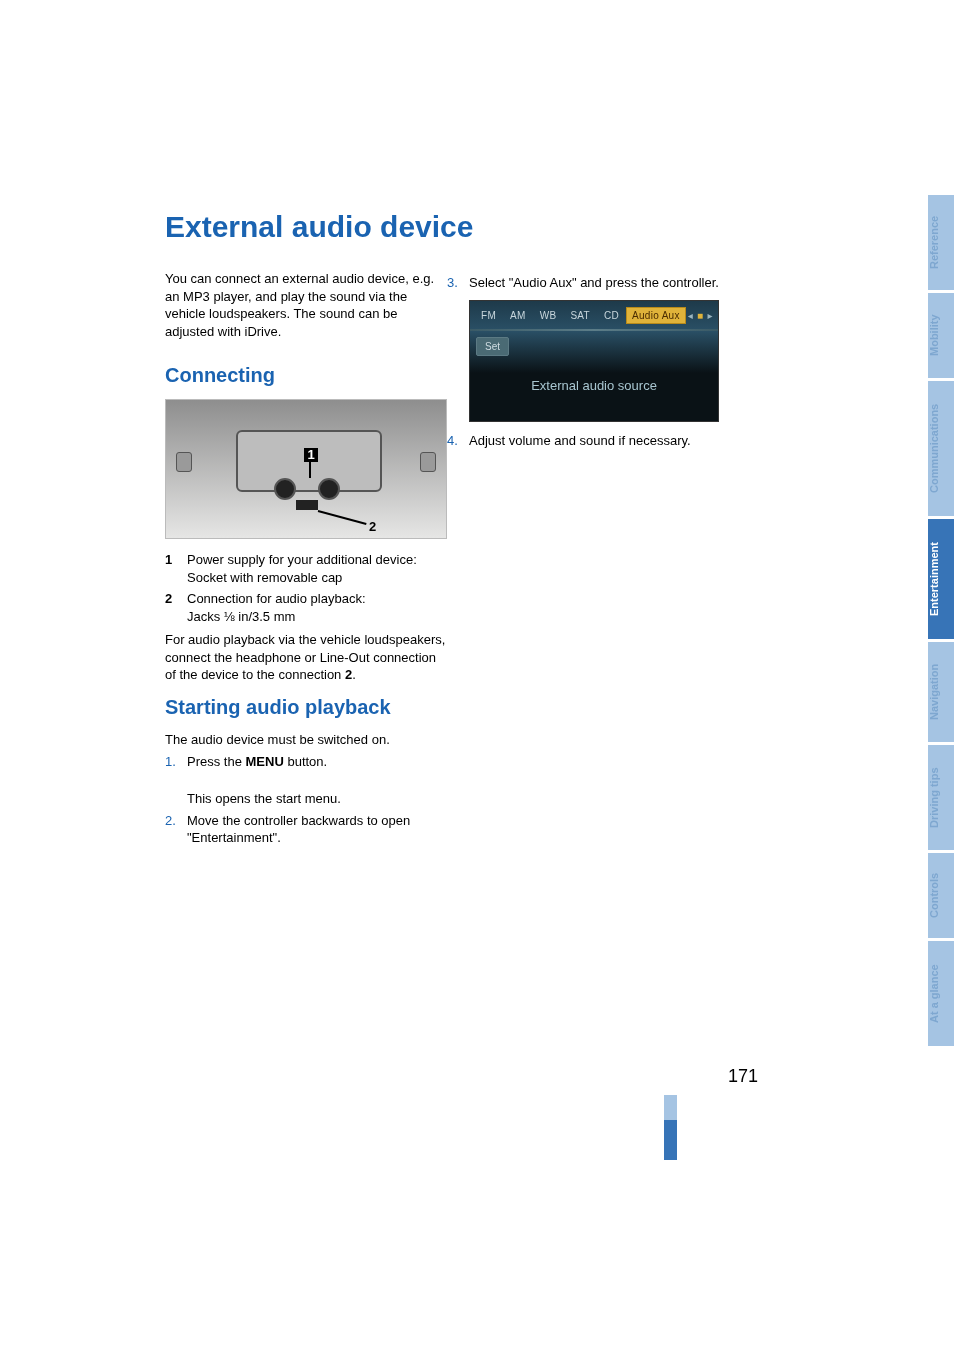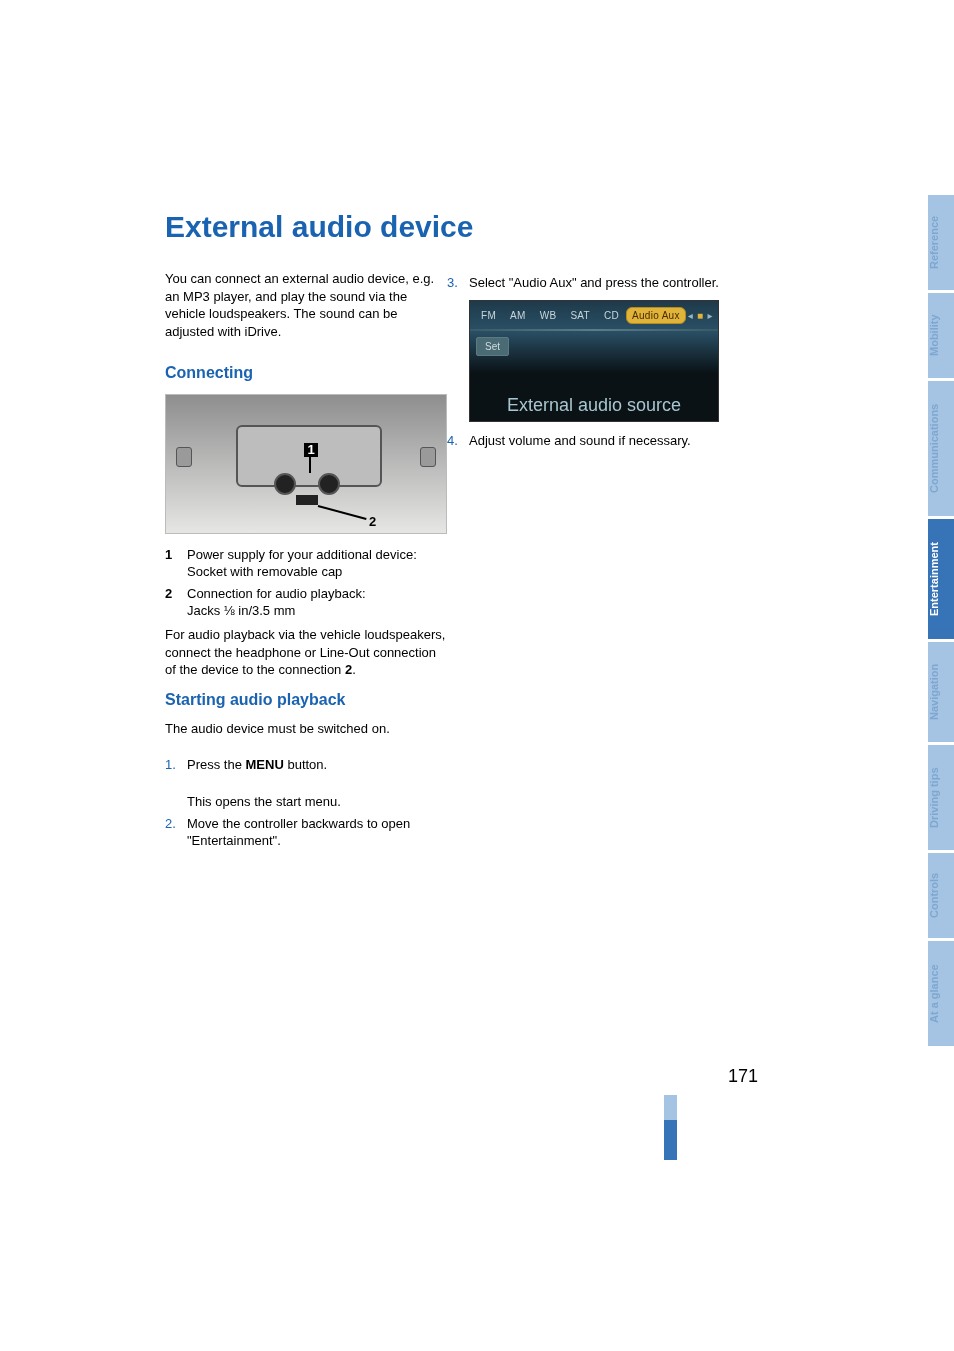--- a/index.html
+++ b/index.html
@@ -40,21 +40,21 @@
     font-weight: bold;
     color: #1a63b1;
     margin: 0;
   }
   .intro {
     margin-top: 70px;
     margin-bottom: 22px;
   }
   h2.section {
     color: #1a63b1;
-    font-size: 16px;
+    font-size: 20px;
     font-weight: bold;
     margin: 14px 0 10px 0;
   }
   .figure1 {
     width: 282px;
     height: 140px;
     background: linear-gradient(#8e8e8e, #e6e6e5);
     position: relative;
     border: 1px solid #bbb;
     box-sizing: border-box;
@@ -173,21 +173,21 @@
   }
   .screenshot .tab {
     padding: 2px 7px;
     white-space: nowrap;
   }
   .screenshot .tab.fm { color: #c8d6dc; }
   .screenshot .tab.active {
     background: #e0b33a;
     color: #4a2c00;
     border: 1px solid #b88a1a;
-    border-radius: 6px;
+    border-radius: 0;
     padding: 1px 5px;
   }
   .screenshot .arrow {
     color: #9cb5bf;
     padding: 0 2px;
     font-size: 10px;
   }
   .screenshot .divider {
     position: absolute;
     top: 28px; left: 0; right: 0;
@@ -199,24 +199,24 @@
     top: 36px; left: 6px;
     background: #4a6a74;
     color: #d0dde2;
     font-size: 10px;
     padding: 2px 8px;
     border-radius: 2px;
     border: 1px solid #5c7a84;
   }
   .screenshot .maintext {
     position: absolute;
-    top: 92px; left: 0; right: 0;
+    top: 76px; left: 0; right: 0;
     text-align: center;
     color: #a8c6d0;
-    font-size: 18px;
+    font-size: 13px;
   }
   .side-tabs {
     position: absolute;
     right: 0;
     top: 195px;
     width: 26px;
     display: flex;
     flex-direction: column-reverse;
   }
   .side-tab {
@@ -327,21 +327,21 @@
           <span>Jacks ⅛ in/3.5 mm</span>
         </div>
       </div>
 
       <p style="margin:6px 0 0 0;">
         <span>For audio playback via the vehicle loudspeakers, connect the headphone or Line-Out connection of the device to the connection </span><span class="bold">2</span><span>.</span>
       </p>
 
       <h2 class="section" style="margin-top:10px;">Starting audio playback</h2>
 
-      <p style="margin:0 0 18px 0;">The audio device must be switched on.</p>
+      <p style="margin:0 0 4px 0;">The audio device must be switched on.</p>
 
       <div class="step">
         <div class="num">1.</div>
         <div class="txt">
           <span>Press the </span><span class="bold">MENU</span><span> button.</span>
           <div style="margin-top:20px;">This opens the start menu.</div>
         </div>
       </div>
       <div class="step">
         <div class="num">2.</div>

